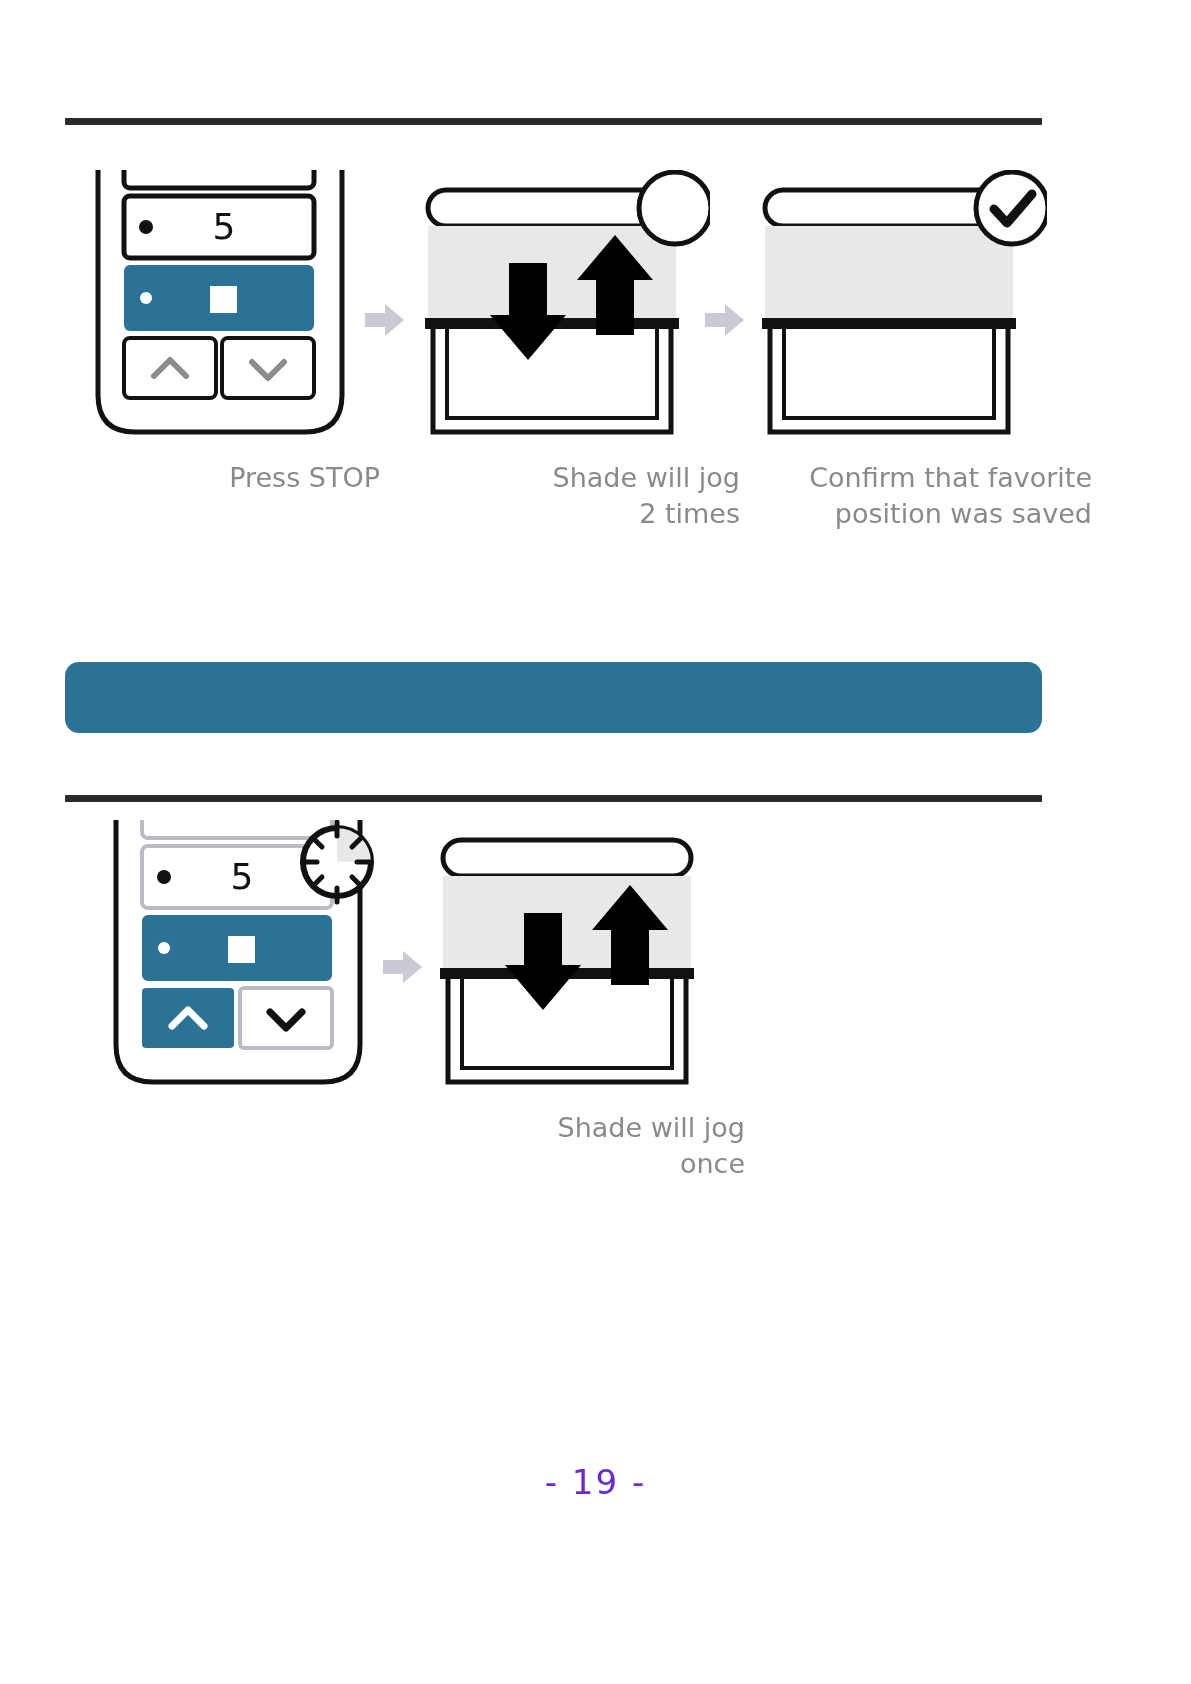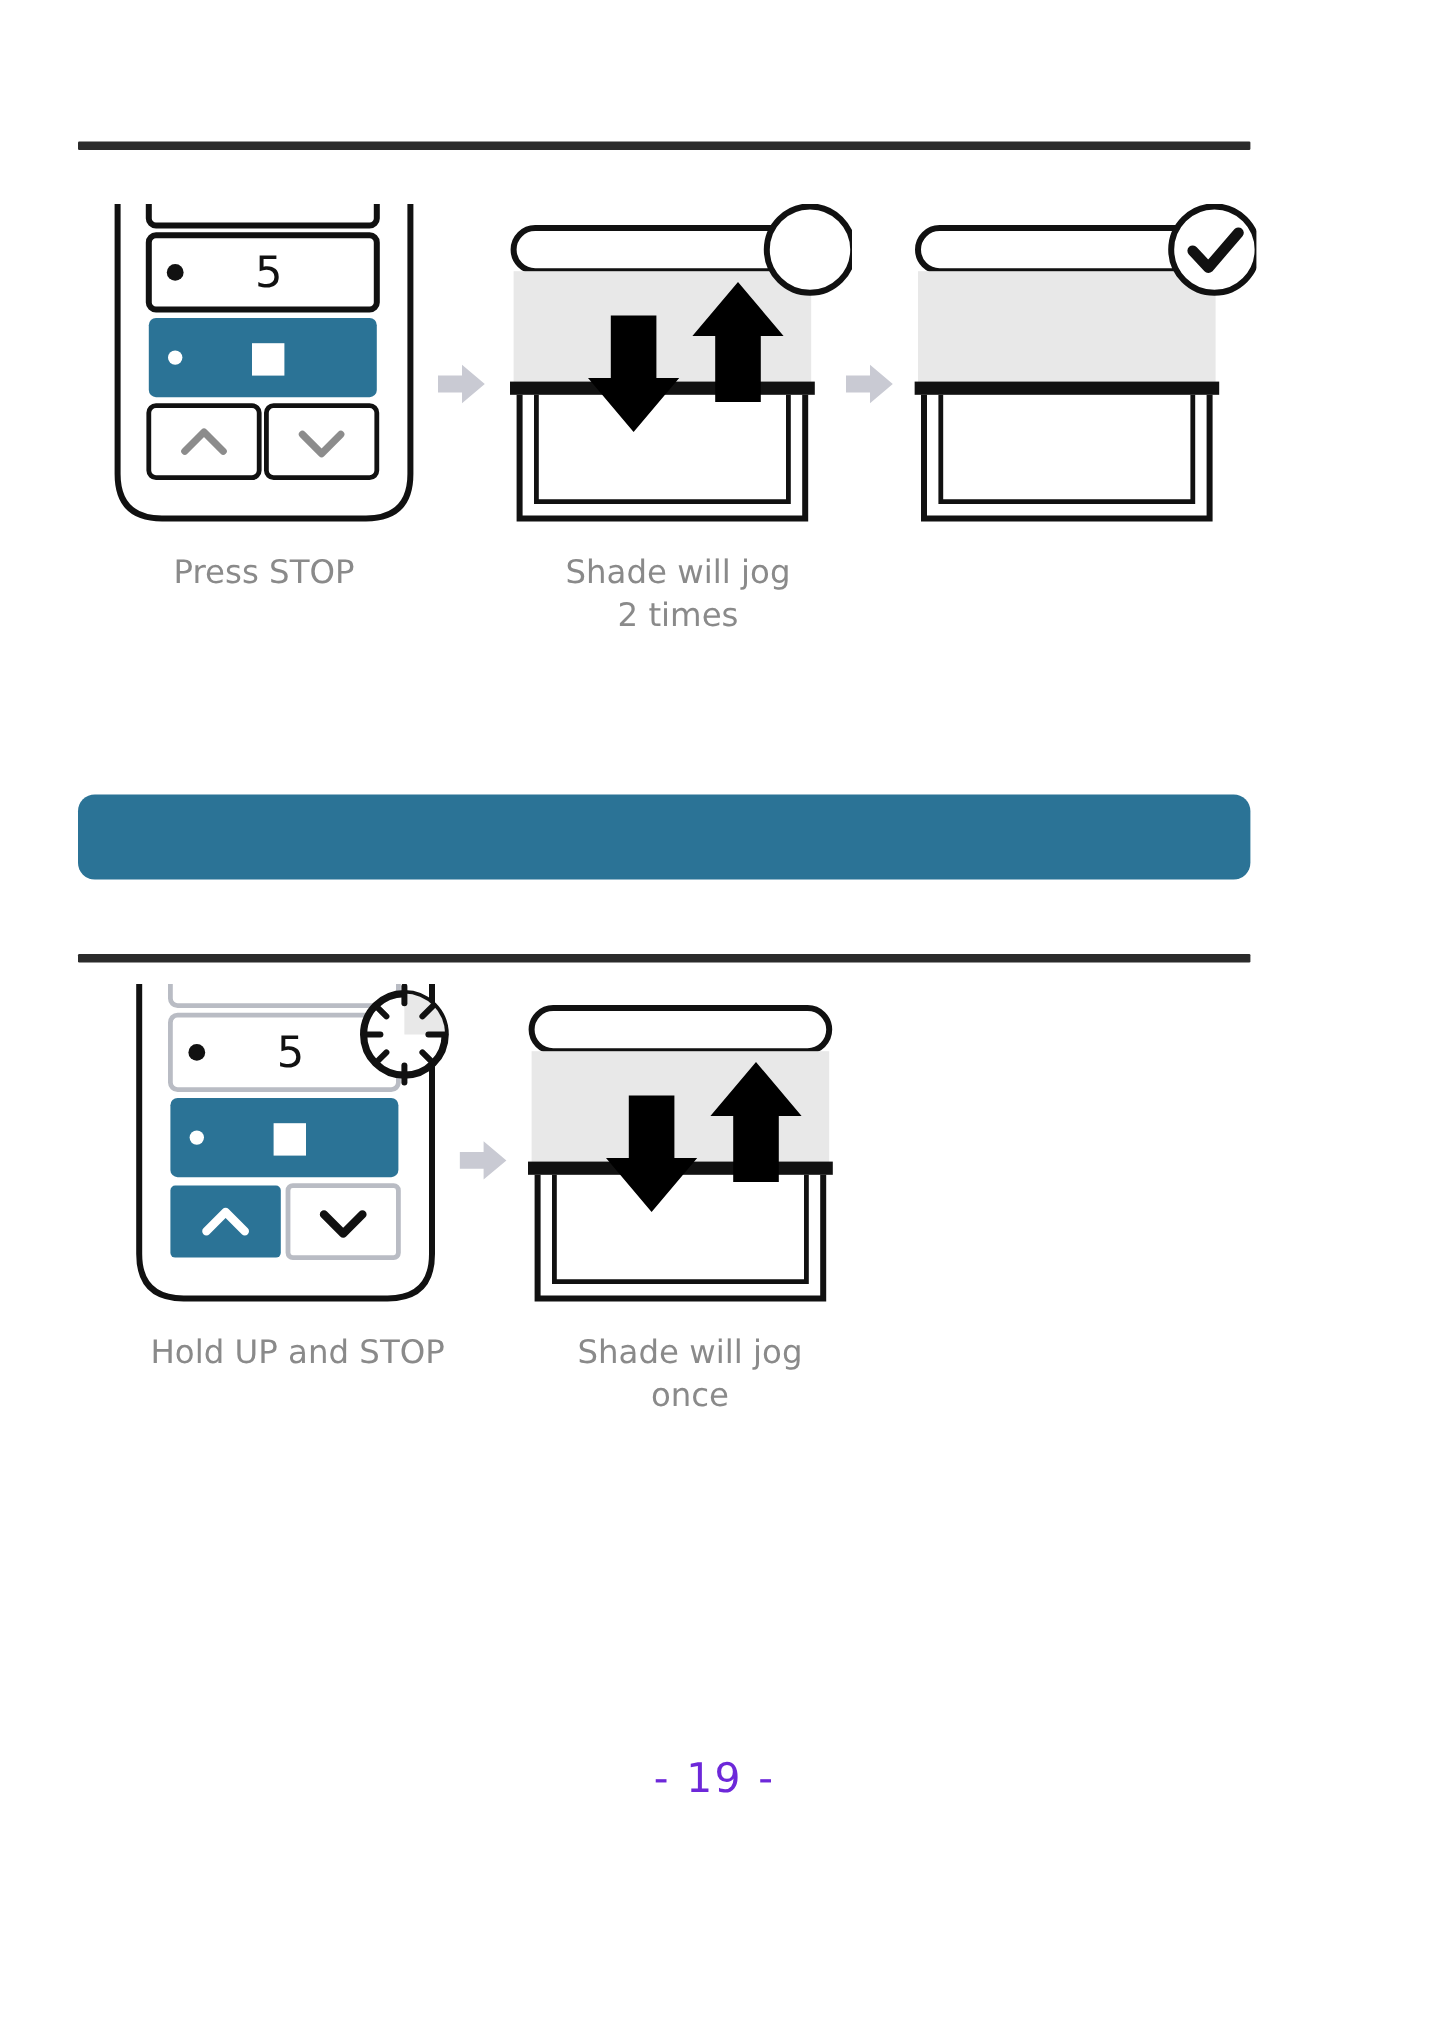--- a/index.html
+++ b/index.html
@@ -21,21 +21,21 @@
     background:#2b7396;border-radius:14px;
   }
 
   
   .steps{position:absolute;}
   #steps-1{left:0;top:170px;width:1191px;height:380px;}
   #steps-2{left:0;top:820px;width:1191px;height:380px;}
 
   .step{position:absolute;}
   .caption{
-    position:absolute;text-align:center;color:#8a8a8a;
+    position:absolute;text-align:right;color:#8a8a8a;
     font-size:27px;line-height:36px;white-space:pre-line;
     font-family:"DejaVu Sans", sans-serif;
   }
 
   
   .gap-arrow{position:absolute;width:40px;height:34px;}
 
   
   .pagenum{
     position:absolute;left:0;top:1462px;width:1191px;text-align:center;
@@ -129,20 +129,22 @@
         <rect x="3" y="56" width="248" height="97" fill="#e8e8e8"></rect>
         <rect x="0" y="148" width="254" height="11" fill="#111"></rect>
         <path d="M8 159 L8 262 L246 262 L246 159" fill="none" stroke="#111" stroke-width="5"></path>
         <path d="M22 159 L22 248 L232 248 L232 159" fill="none" stroke="#111" stroke-width="4"></path>
 
         <g>
           <circle cx="250" cy="38" r="36" fill="#fff" stroke="#111" stroke-width="5"></circle>
           <polyline points="232,39 245,53 270,24" fill="none" stroke="#111" stroke-width="9" stroke-linecap="round" stroke-linejoin="round"></polyline>
         </g>
       </svg>
+      <div class="caption" style="left:-40px;top:290px;width:370px;">Confirm that favorite
+position was saved</div>
     </div>
 
   </div>
 
   <div class="banner">
     <span></span>
   </div>
 
   <div class="rule" id="rule-mid"></div>
 
@@ -185,21 +187,20 @@
             <line x1="229" y1="68" x2="229" y2="82"></line>
             <line x1="195" y1="42" x2="209" y2="42"></line>
             <line x1="249" y1="42" x2="263" y2="42"></line>
             <line x1="205" y1="18" x2="214" y2="27"></line>
             <line x1="253" y1="18" x2="244" y2="27"></line>
             <line x1="205" y1="66" x2="214" y2="57"></line>
             <line x1="253" y1="66" x2="244" y2="57"></line>
           </g>
         </g>
       </svg>
-      <div class="caption" style="left:-45px;top:290px;width:370px;">Hold UP and STOP</div>
     </div>
 
     <div class="gap-arrow" style="left:383px;top:130px;">
       <svg width="40" height="34" viewBox="0 0 40 34">
         <path d="M0 10 L20 10 L20 1 L39 17 L20 33 L20 24 L0 24 Z" fill="#c9cad3"></path>
       </svg>
     </div>
 
     <div class="step" style="left:440px;top:0px;width:270px;height:275px;">
       <svg width="270" height="275" viewBox="0 0 270 275">

